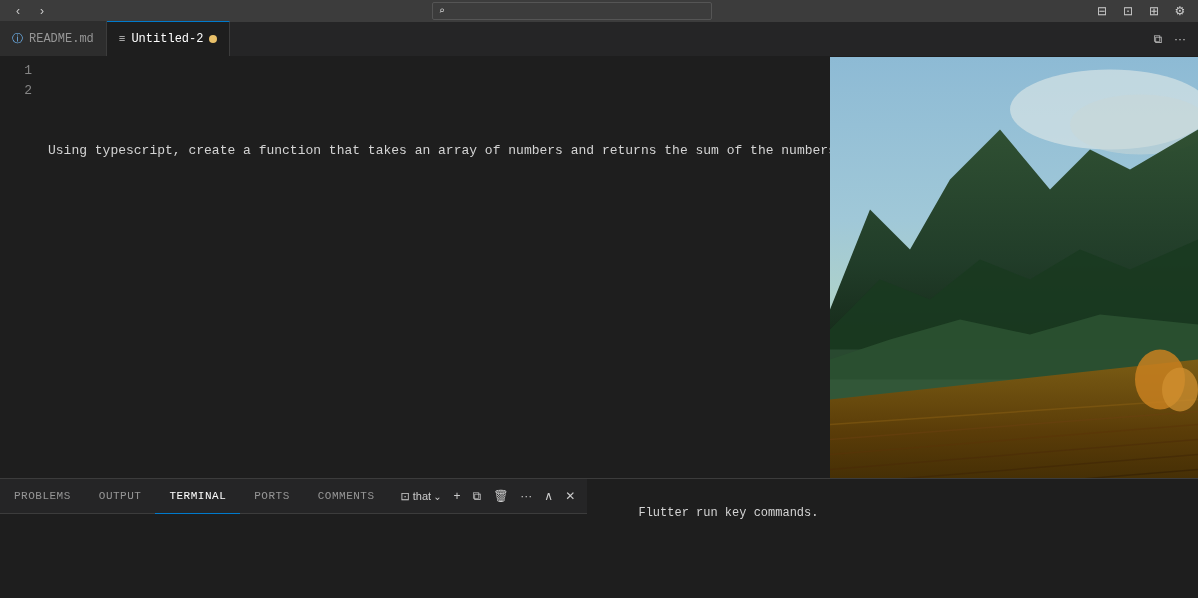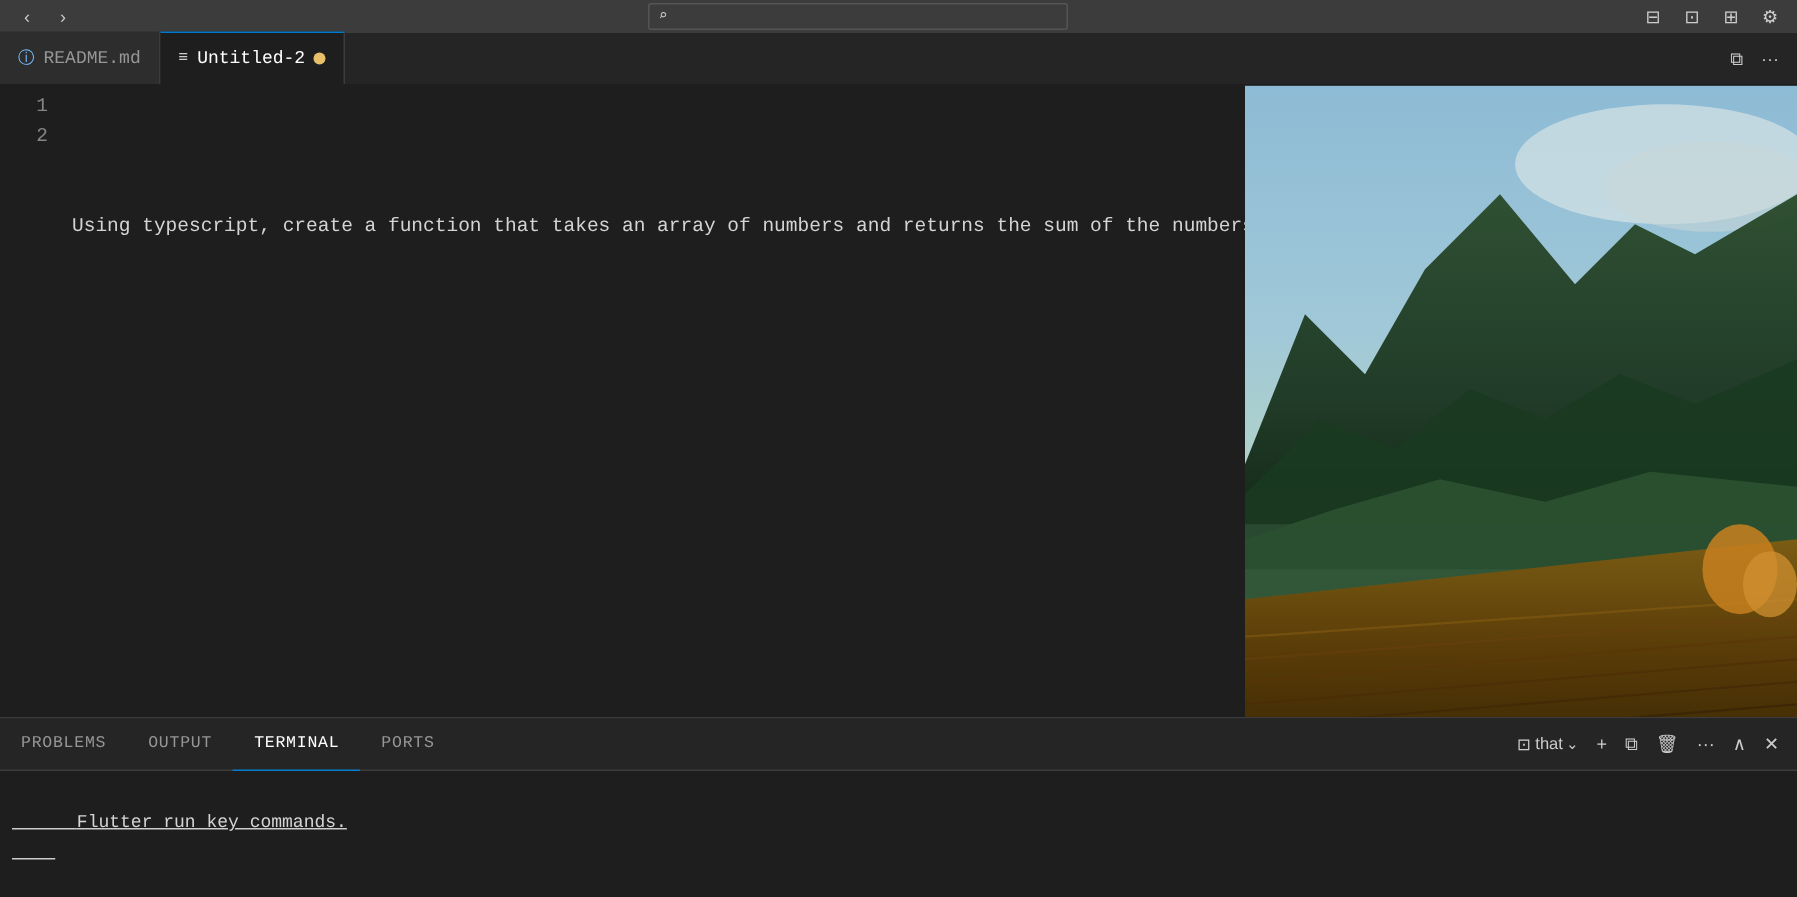--- a/index.html
+++ b/index.html
@@ -227,21 +227,21 @@
       background: linear-gradient(180deg, #2d4a2d 0%, #1a3a1a 50%, #0a2a0a 100%);
       clip-path: polygon(0% 60%, 20% 20%, 40% 40%, 60% 10%, 80% 30%, 100% 15%, 100% 100%, 0% 100%);
     }
 
     
     .bottom-panel {
       height: 120px;
       background: #1e1e1e;
       border-top: 1px solid #3c3c3c;
       display: flex;
-      flex-direction: column;
+      flex-direction: row;
       flex-shrink: 0;
       justify-content: flex-end;
     }
 
     .panel-tabs {
       height: 35px;
       background: #252526;
       display: flex;
       align-items: center;
       border-bottom: 1px solid #3c3c3c;
@@ -282,21 +282,20 @@
       display: flex;
       align-items: center;
     }
 
     .panel-content {
       flex: 1;
       padding: 4px 8px;
       color: #cccccc;
       font-size: 12px;
       overflow: hidden;
-      text-decoration: underline;
     }
 
     .terminal-line {
       line-height: 20px;
       white-space: pre;
     }
     .terminal-text {
       color: #d4d4d4;
     }
 
@@ -438,20 +437,23 @@
     </div>
     <div class="panel-tab">
       <span>OUTPUT</span>
     </div>
     <div class="panel-tab active">
       <span>TERMINAL</span>
     </div>
     <div class="panel-tab">
       <span>PORTS</span>
     </div>
+    <div class="panel-tab">
+      <span>COMMENTS</span>
+    </div>
 
     <div class="panel-tab-actions">
       <button class="panel-action-btn">
         <span style="font-size:11px;">⊡</span>
         <span style="font-size:11px; margin-left:3px; color:#cccccc;">that</span>
         <span style="font-size:10px; margin-left:2px; color:#cccccc;">⌄</span>
       </button>
       <button class="panel-action-btn">
         <span>+</span>
       </button>

